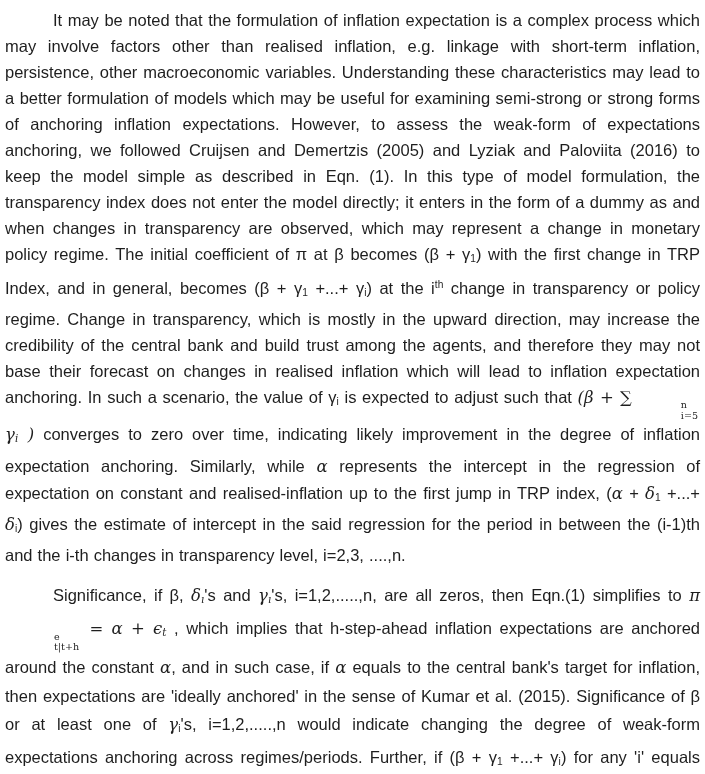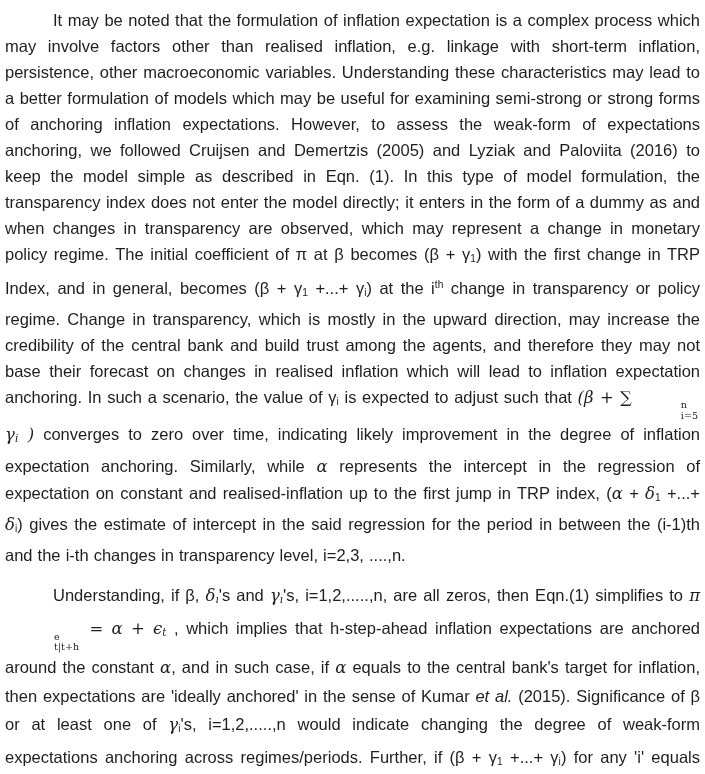--- a/index.html
+++ b/index.html
@@ -24,21 +24,21 @@
     word-spacing: 0.5px;
   }
   .para-1 {
     line-height: 26px;
     margin-bottom: 13px;
   }
   .para-2 {
     line-height: 28px;
   }
   .run-n { }
-  .run-it { font-style: italic; }
+  .run-it { }
   .run-sub {
     font-size: 0.62em;
     vertical-align: -0.22em;
   }
   .run-sup {
     font-size: 0.62em;
     vertical-align: 0.55em;
     margin-top: 25px;
   }
   .run-m {
@@ -66,17 +66,17 @@
   .stack-sup, .stack-sub { display: block; }
 </style>
 </head>
 <body>
 
 <div class="page" style="background: rgb(255, 255, 255); color: rgb(30, 30, 30);">
   <p class="para para-1"><span class="run-n">It may be noted that the formulation of inflation expectation is a complex process which may involve factors other than realised inflation, e.g. linkage with short-term inflation, persistence, other macroeconomic variables. Understanding these characteristics may lead to a better formulation of models which may be useful for examining semi-strong or strong forms of anchoring inflation expectations. However, to assess the weak-form of expectations anchoring, we followed Cruijsen and Demertzis (2005) and Lyziak and Paloviita (2016) to keep the model simple as described in Eqn. (1). In this type of model formulation, the transparency index does not enter the model directly; it enters in the form of a dummy as and when changes in transparency are observed, which may represent a change in monetary policy regime. The initial coefficient of π at β becomes (β + γ</span><span class="run-sub">1</span><span class="run-n">) with the first change in TRP Index, and in general, becomes (β + γ</span><span class="run-sub">1</span><span class="run-n"> +...+ γ</span><span class="run-sub">i</span><span class="run-n">) at the i</span><span class="run-sup">th</span><span class="run-n"> change in transparency or policy regime. Change in transparency, which is mostly in the upward direction, may increase the credibility of the central bank and build trust among the agents, and therefore they may not base their forecast on changes in realised inflation which will lead to inflation expectation anchoring. In such a scenario, the value of γ</span><span class="run-sub">i</span><span class="run-n"> is expected to adjust such that </span><span class="run-m">(β + ∑</span><span class="stack">
         <span class="stack-sup">n</span>
         <span class="stack-sub">i=5</span>
       </span><span class="run-m">γ</span><span class="run-msub">i</span><span class="run-m"> )</span><span class="run-n"> converges to zero over time, indicating likely improvement in the degree of inflation expectation anchoring. Similarly, while </span><span class="run-m">α</span><span class="run-n"> represents the intercept in the regression of expectation on constant and realised-inflation up to the first jump in TRP index, (</span><span class="run-m">α</span><span class="run-n"> + </span><span class="run-m">δ</span><span class="run-sub">1</span><span class="run-n"> +...+ </span><span class="run-m">δ</span><span class="run-sub">i</span><span class="run-n">) gives the estimate of intercept in the said regression for the period in between the (i-1)th and the i-th changes in transparency level, i=2,3, ....,n.</span></p>
-  <p class="para para-2"><span class="run-n">Understanding, if β, </span><span class="run-m">δ</span><span class="run-msub">ı</span><span class="run-n">'s and </span><span class="run-m">γ</span><span class="run-msub">ı</span><span class="run-n">'s, i=1,2,.....,n, are all zeros, then Eqn.(1) simplifies to </span><span class="run-m">π</span><span class="stack">
+  <p class="para para-2"><span class="run-n">Significance, if β, </span><span class="run-m">δ</span><span class="run-msub">ı</span><span class="run-n">'s and </span><span class="run-m">γ</span><span class="run-msub">ı</span><span class="run-n">'s, i=1,2,.....,n, are all zeros, then Eqn.(1) simplifies to </span><span class="run-m">π</span><span class="stack">
         <span class="stack-sup">e</span>
         <span class="stack-sub">t|t+h</span>
       </span><span class="run-m"> = α + ϵ</span><span class="run-msub">t</span><span class="run-n"> , which implies that h-step-ahead inflation expectations are anchored around the constant </span><span class="run-m">α</span><span class="run-n">, and in such case, if </span><span class="run-m">α</span><span class="run-n"> equals to the central bank's target for inflation, then expectations are 'ideally anchored' in the sense of Kumar </span><span class="run-it">et al.</span><span class="run-n"> (2015). Significance of β or at least one of </span><span class="run-m">γ</span><span class="run-sub">i</span><span class="run-n">'s, i=1,2,.....,n would indicate changing the degree of weak-form expectations anchoring across regimes/periods. Further, if (β + γ</span><span class="run-sub">1</span><span class="run-n"> +...+ γ</span><span class="run-sub">i</span><span class="run-n">) for any 'i' equals zero, then expectations during the i-</span></p>
 </div>
 
 </body></html>

